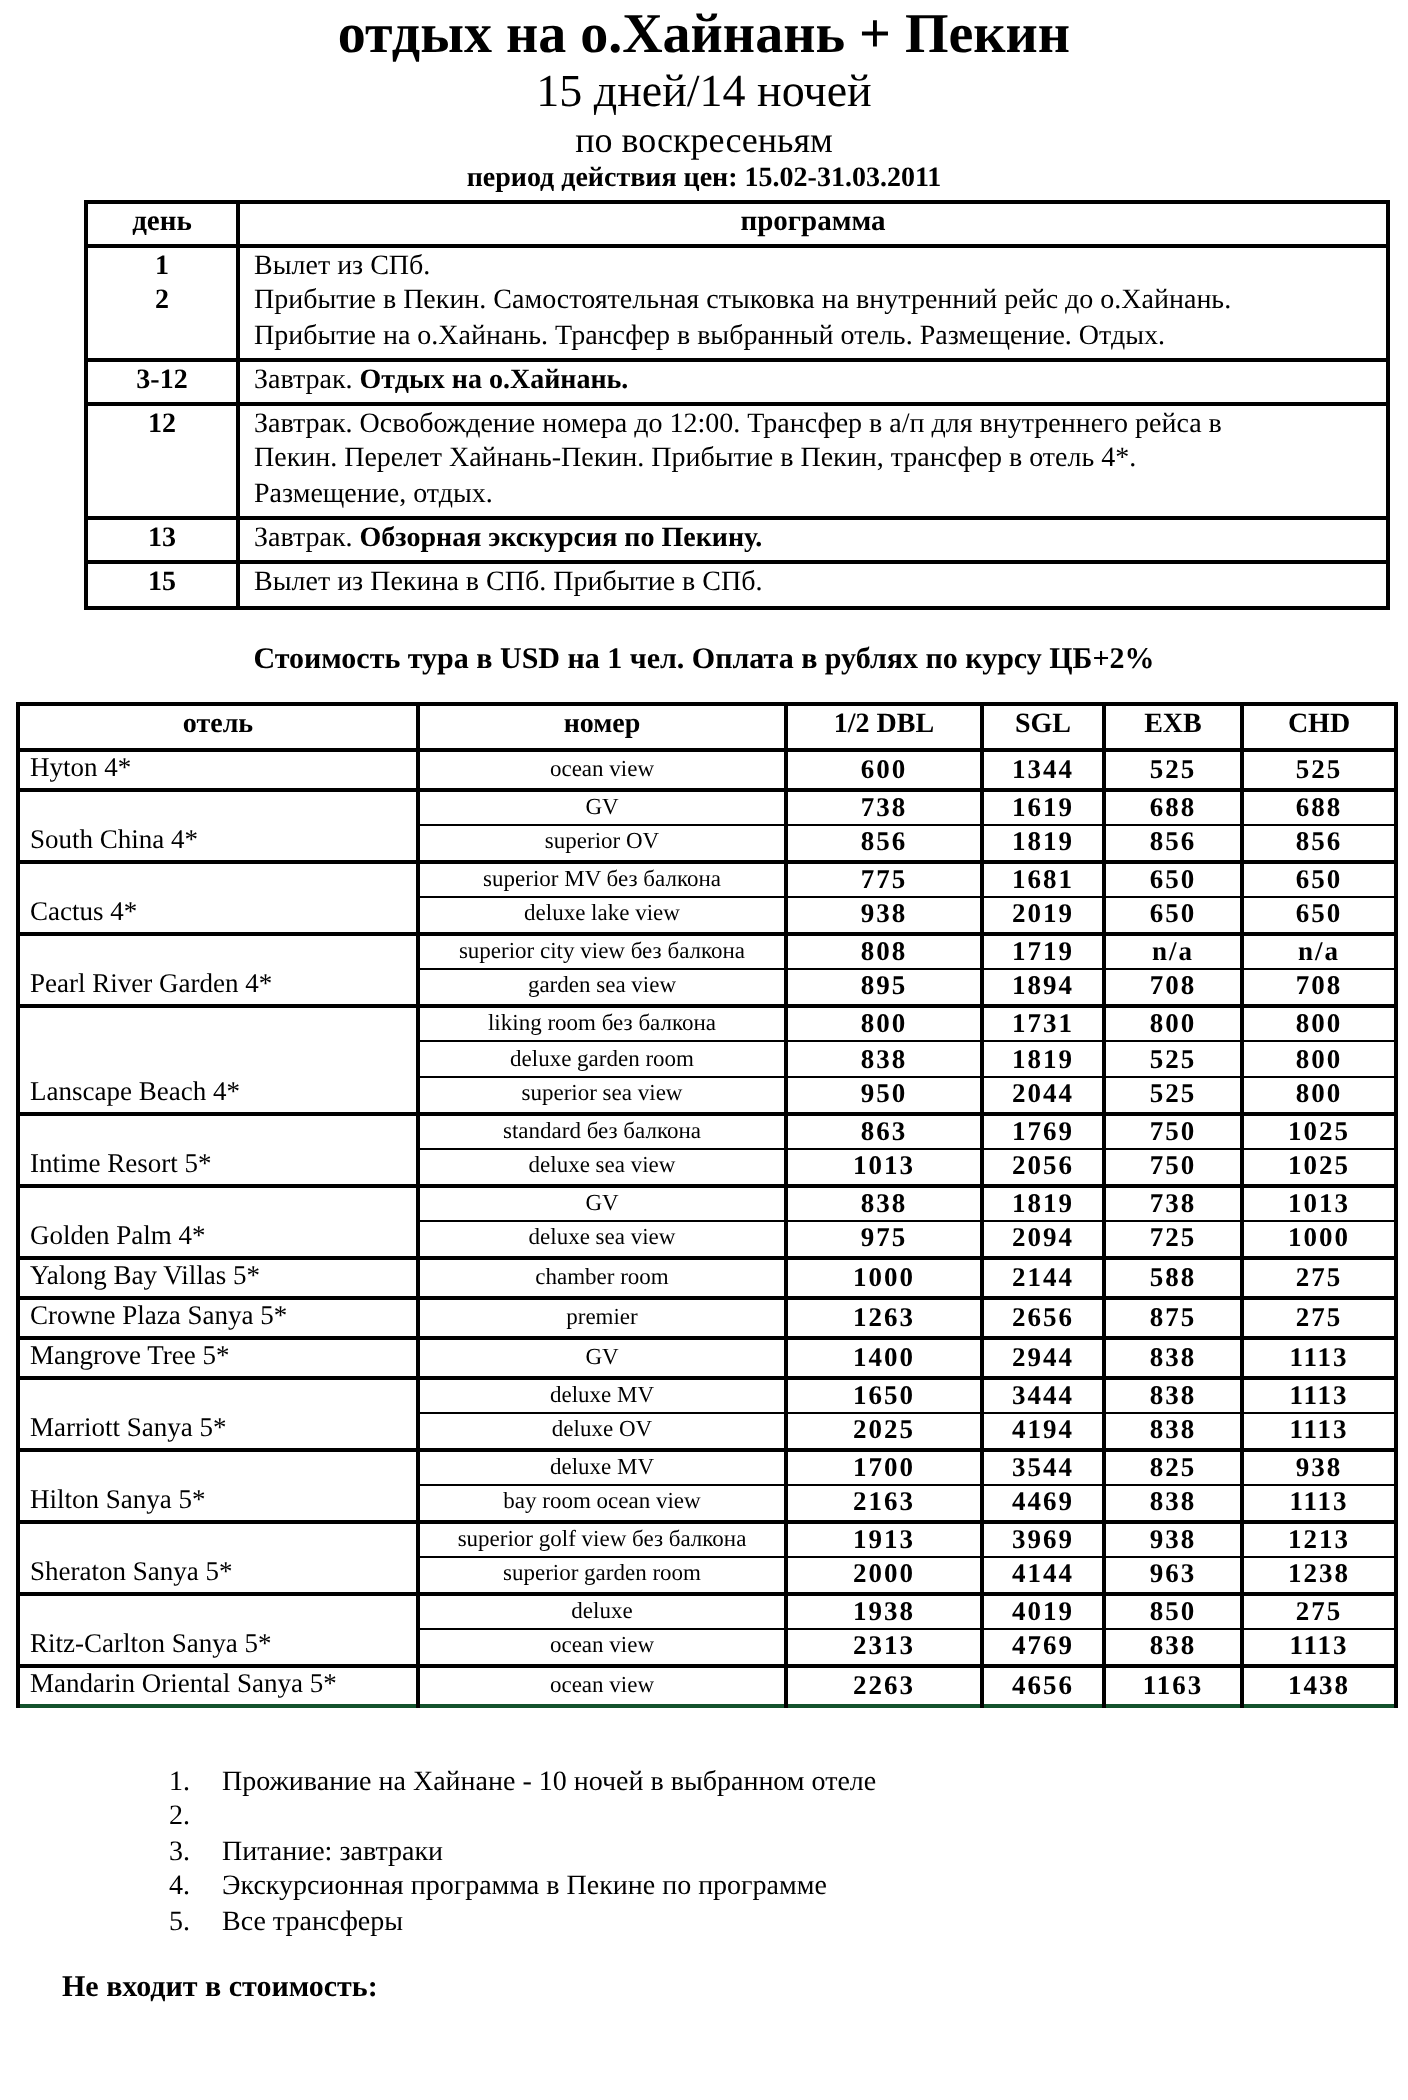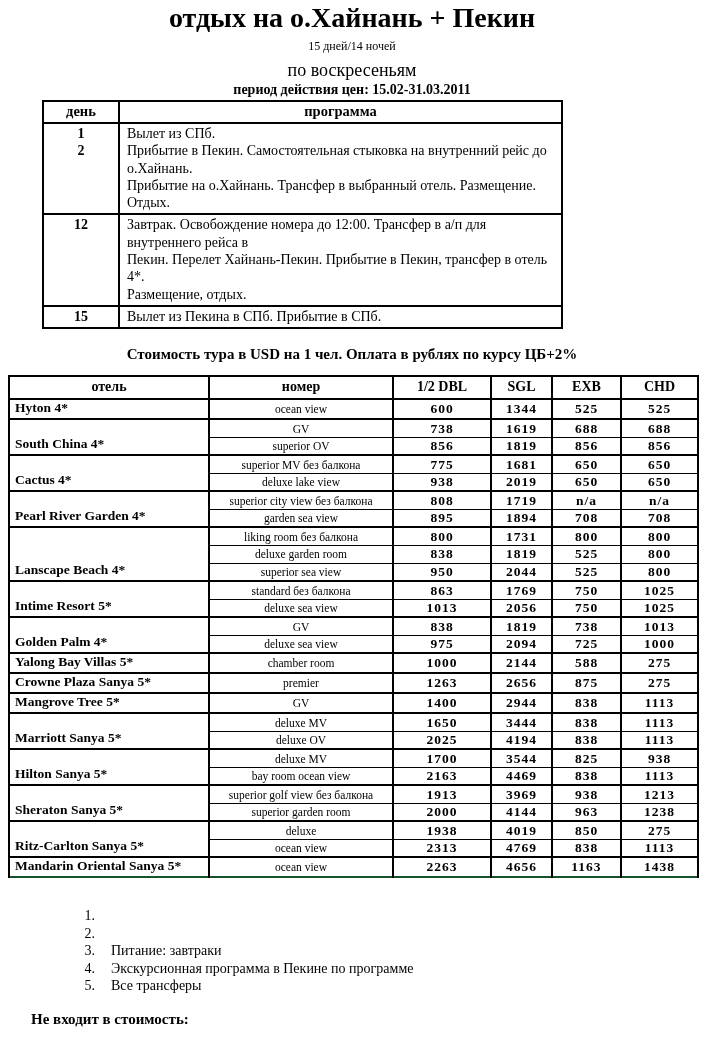--- a/index.html
+++ b/index.html
@@ -3,28 +3,28 @@
 <meta charset="utf-8">
 <style>
   * { margin:0; padding:0; box-sizing:border-box; }
   html,body { background:#fff; }
   body {
     width:704px; height:1050px; margin:0 auto; color:#000;
     font-family:"Liberation Serif","DejaVu Serif",serif;
     overflow:hidden;
   }
   .title { text-align:center; font-size:28px; font-weight:bold; padding-top:1px; line-height:33px; }
-  .duration { text-align:center; font-size:12px; line-height:20px; margin-top:2px; }
+  .duration { text-align:center; font-size:23px; line-height:20px; margin-top:2px; }
   .schedule { text-align:center; font-size:18px; line-height:22px; margin-top:3px; }
   .validity { text-align:center; font-size:14px; font-weight:bold; line-height:16px; margin-top:1px; }
 
   table { border-collapse:collapse; table-layout:fixed; }
 
   
-  .program-table { margin:2px 0 0 42px; width:521px; }
+  .program-table { margin:2px 0 0 42px; width:653px; }
   .program-table th, .program-table td { border:2px solid #000; }
   .program-table th { font-size:14.5px; padding:1px 0 2px 0; }
   .col-day { width:76px; }
   .day-cell { text-align:center; font-weight:bold; font-size:14px; vertical-align:top; padding-top:1px; }
   .day-cell div { line-height:17.3px; }
   .prog-cell { font-size:14px; padding:1px 4px 2px 7px;margin-left:36px; }
   .prog-cell div { line-height:17.3px; }
   .b { font-weight:bold; }
 
   
@@ -36,21 +36,21 @@
   .price-table th { font-size:14px; padding:2px 0 3px 0; border-top:2px solid #000; }
   .price-table tr.t2 > td { border-top:2px solid #000; }
   .price-table tr.t1 > td { border-top:1px solid #000; }
   .price-table td { height:18px; padding:0; }
   .col-hotel { width:200px; }
   .col-room  { width:184px; }
   .col-dbl   { width:98px; }
   .col-sgl   { width:61px; }
   .col-exb   { width:69px; }
   .col-chd   { width:77px; }
-  td.hotel { font-weight:bold; font-size:13.5px; vertical-align:bottom; padding:0 0 2px 5px; }
+  td.hotel { font-weight:normal; font-size:13.5px; vertical-align:bottom; padding:0 0 2px 5px; }
   td.room  { font-size:11.5px; text-align:center; }
   td.num   { font-weight:bold; font-size:13.5px; text-align:center; letter-spacing:1px; }
 
   
   .section { margin-left:31px; }
   .sec-included { margin-top:29px; }
   .sec-excluded { margin-top:15px; }
   .section-title { font-weight:bold; font-size:15px; line-height:19px; }
   .list { margin-top:3px; }
   .list-row { display:flex; line-height:17.5px; }
@@ -83,26 +83,42 @@
           <div>2</div>
         </td>
         <td class="prog-cell">
           <div><span>Вылет из СПб.</span></div>
           <div><span>Прибытие в Пекин. Самостоятельная стыковка на внутренний рейс до о.Хайнань.</span></div>
           <div><span>Прибытие на о.Хайнань. Трансфер в выбранный отель. Размещение. Отдых.</span></div>
         </td>
       </tr>
       <tr>
         <td class="day-cell">
+          <div>3-12</div>
+        </td>
+        <td class="prog-cell">
+          <div><span>Завтрак. </span><span class="b">Отдых на о.Хайнань.</span></div>
+        </td>
+      </tr>
+      <tr>
+        <td class="day-cell">
           <div>12</div>
         </td>
         <td class="prog-cell">
           <div><span>Завтрак. Освобождение номера до 12:00. Трансфер в а/п для внутреннего рейса в</span></div>
           <div><span>Пекин. Перелет Хайнань-Пекин. Прибытие в Пекин, трансфер в отель 4*.</span></div>
           <div><span>Размещение, отдых.</span></div>
+        </td>
+      </tr>
+      <tr>
+        <td class="day-cell">
+          <div>13</div>
+        </td>
+        <td class="prog-cell">
+          <div><span>Завтрак. </span><span class="b">Обзорная экскурсия по Пекину.</span></div>
         </td>
       </tr>
       <tr>
         <td class="day-cell">
           <div>15</div>
         </td>
         <td class="prog-cell">
           <div><span>Вылет из Пекина в СПб. Прибытие в СПб.</span></div>
         </td>
       </tr>
@@ -328,20 +344,21 @@
         <td class="num">1163</td>
         <td class="num">1438</td>
       </tr>
     </tbody>
 </table>
 
 <div class="section sec-included">
   <div class="list" id="included-list">
       <div class="list-row">
         <div class="list-num">1.</div>
+        <div class="list-text">Проживание на Хайнане - 10 ночей в выбранном отеле</div>
       </div>
       <div class="list-row">
         <div class="list-num">2.</div>
       </div>
       <div class="list-row">
         <div class="list-num">3.</div>
         <div class="list-text">Питание: завтраки</div>
       </div>
       <div class="list-row">
         <div class="list-num">4.</div>

